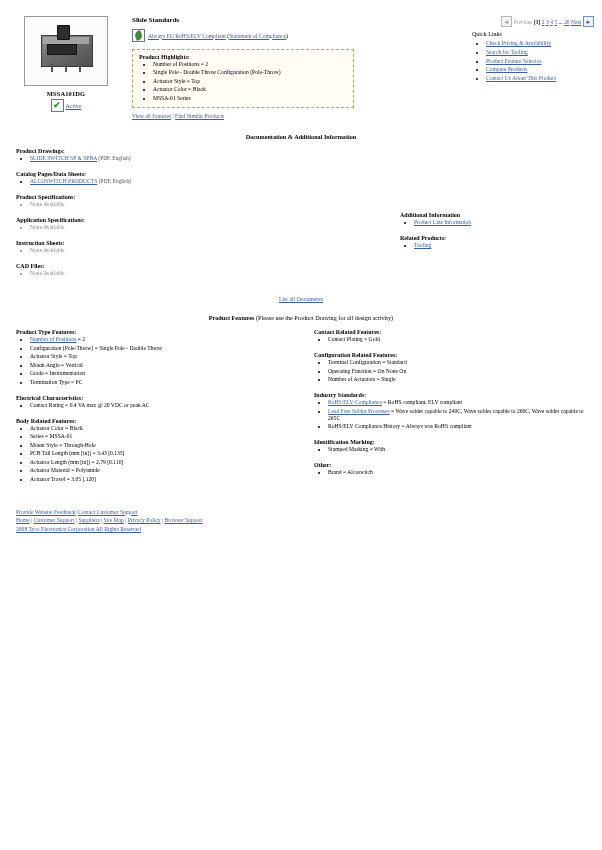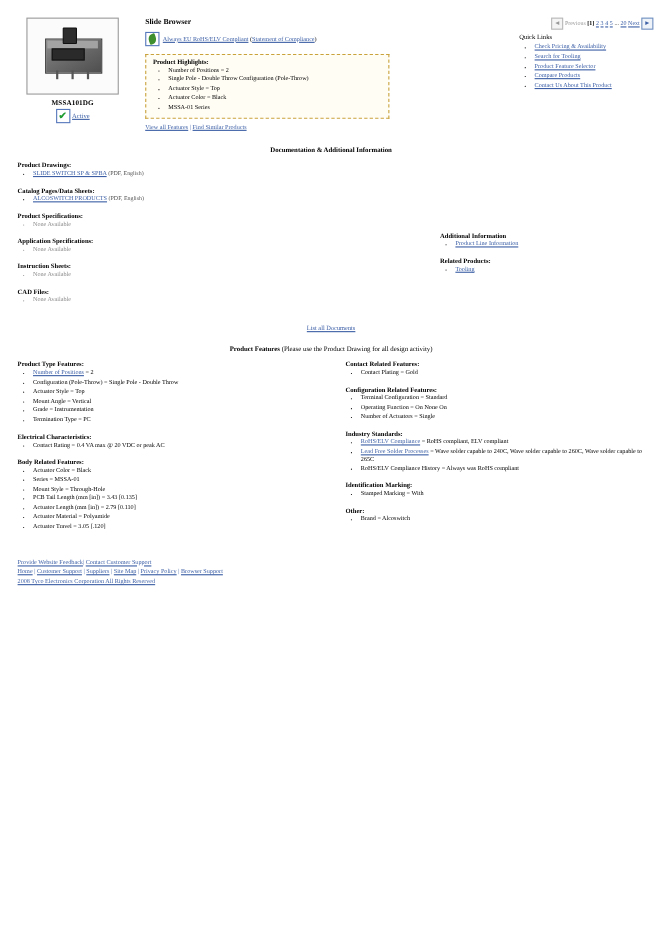--- a/index.html
+++ b/index.html
@@ -285,21 +285,21 @@
       <div class="prod-pn">MSSA101DG</div>
       <div class="status-row">
         <span class="chk-box">
             <span class="chk-mark">✔</span>
           </span>
         <a class="status-link" href="#">Active</a>
       </div>
     </div>
 
     <div class="info-col">
-      <div class="cat-title">Slide Browser</div>
+      <div class="cat-title">Slide Standards</div>
 
       <div class="rohs-row">
         <span class="leaf-box">
             <span class="leaf"></span>
           </span>
         <span class="rohs-text">
           <a href="#">Always EU RoHS/ELV Compliant</a>
           <span>(</span><a href="#">Statement of Compliance</a><span>)</span>
         </span>
       </div>

